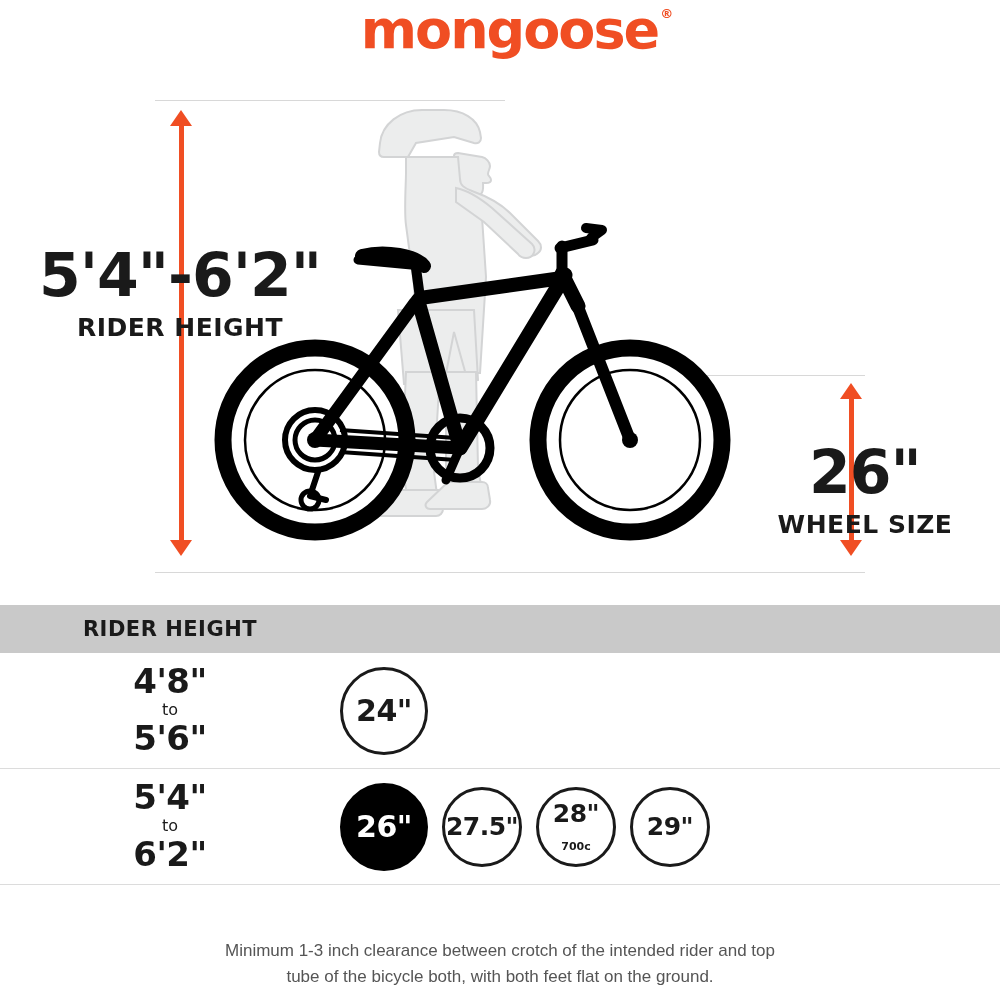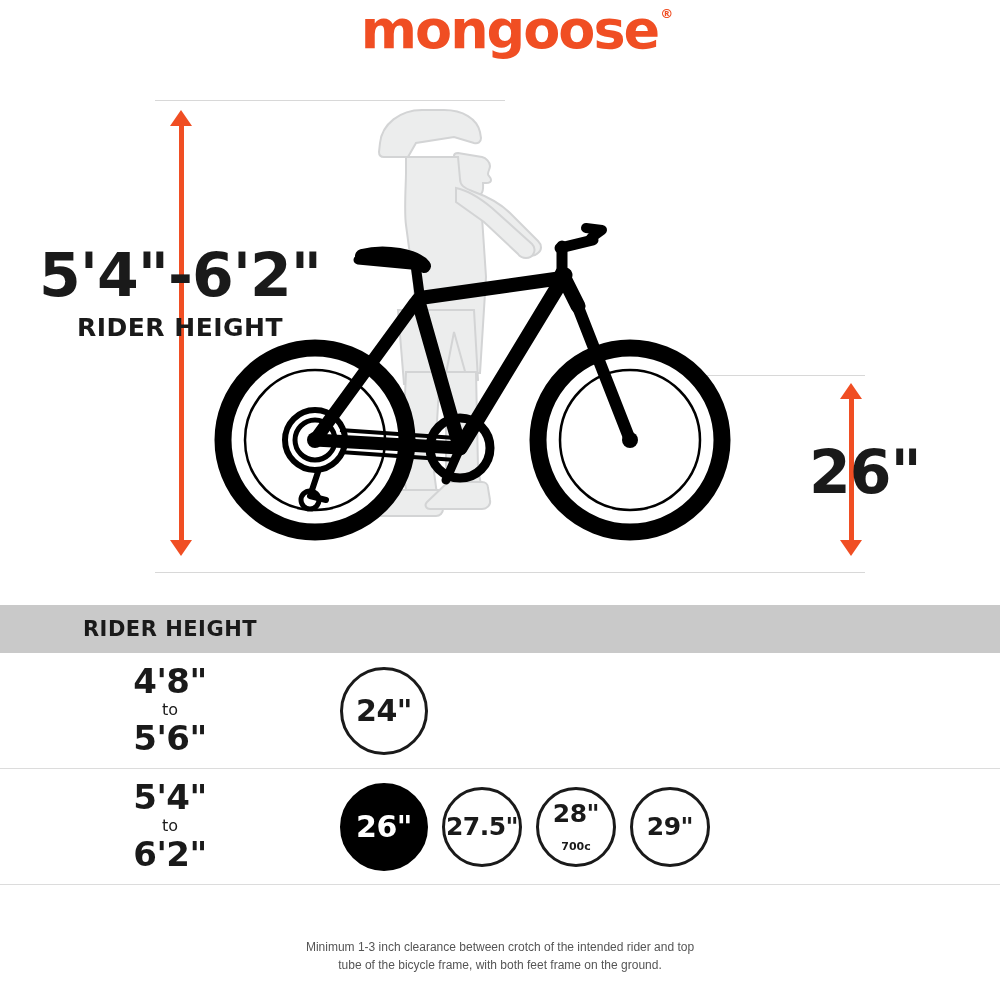--- a/index.html
+++ b/index.html
@@ -184,21 +184,21 @@
   .c-29 { width: 80px; height: 80px; }
   .c-275 .num, .c-28 .num, .c-29 .num { font-size: 25px; }
 
   .footnote {
     position: absolute;
     top: 938px;
     left: 0;
     width: 1000px;
     text-align: center;
     font-family: "Liberation Sans", sans-serif;
-    font-size: 12px;
+    font-size: 17px;
     line-height: 1.5;
     color: #555555;
   }
   .footnote div { padding: 0 120px; }
 </style>
 </head>
 <body>
 
 <div class="brand">
   <div class="brand-word"><span>mongoose</span><span class="brand-reg">®</span></div>
@@ -220,20 +220,21 @@
     <div class="big">5'4"-6'2"</div>
     <div class="sub">RIDER HEIGHT</div>
   </div>
 
   <div class="arrow-head up" style="left:840px; top:323px;"></div>
   <div class="arrow-bar" style="left:848.5px; top:339px; height:142px;"></div>
   <div class="arrow-head down" style="left:840px; top:480px;"></div>
 
   <div class="callout" style="left:740px; top:382px; width:250px;">
     <div class="big">26"</div>
+    <div class="sub">WHEEL SIZE</div>
   </div>
 
   <svg class="bike-svg" width="560" height="520" viewBox="0 0 560 520" xmlns="http://www.w3.org/2000/svg">
 
     <g fill="#eceded" stroke="#d3d4d5" stroke-width="2">
 
       <path d="M212 50c-22 0-40 14-42 33l-1 9c0 3 2 5 5 5h24l8-14 38-6 20 6c4 1 7-1 7-5l-1-6c-3-13-17-22-36-22h-22z"></path>
 
       <path d="M244 96c0-2 2-3 4-3l24 4c4 1 8 5 8 9 0 3-2 5-2 8 0 2 3 3 3 6 0 2-2 3-5 3l-3 0c0 4 1 8-2 11-4 4-12 5-19 3l-8-3v-38z"></path>
 
@@ -337,14 +338,14 @@
       </div>
       <div class="circle c-29">
         <span class="num">29"</span>
       </div>
     </div>
   </div>
 </div>
 
 <div class="footnote">
   <div>Minimum 1-3 inch clearance between crotch of the intended rider and top</div>
-  <div>tube of the bicycle frame, with both feet frame on the ground.</div>
+  <div>tube of the bicycle both, with both feet flat on the ground.</div>
 </div>
 
 </body></html>

